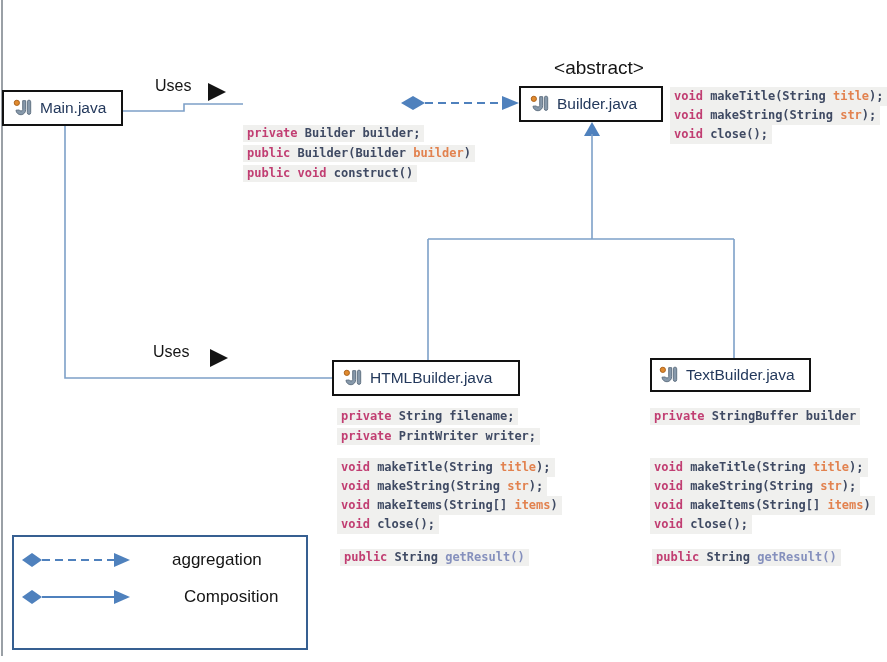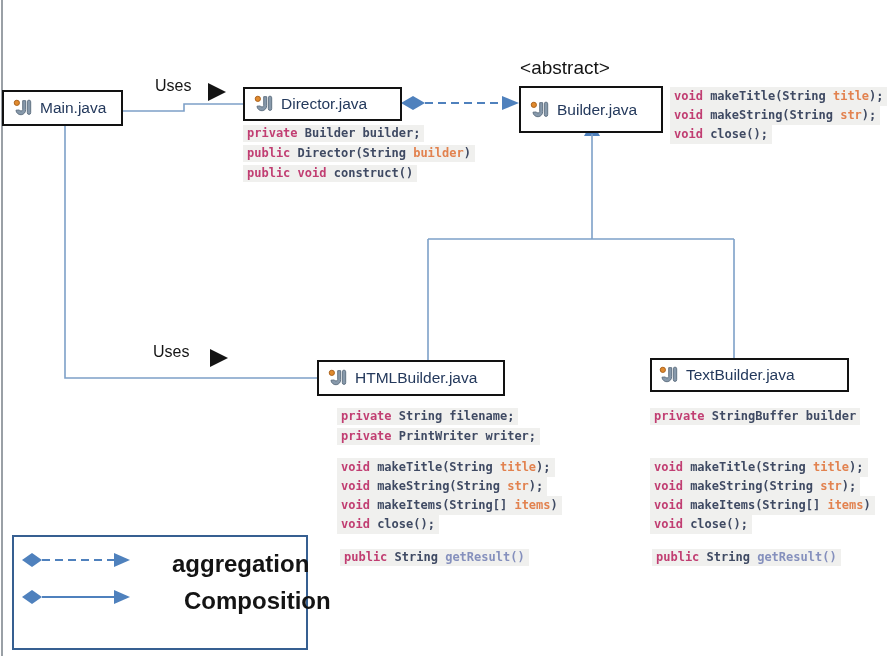--- a/index.html
+++ b/index.html
@@ -46,21 +46,21 @@
   .codeblock.tight .code-line{margin-bottom:0;line-height:16px;}
   .seg-kw{color:var(--code_kw);}
   .seg-id{color:var(--code_id);}
   .seg-pr{color:var(--code_pr);}
   .seg-fn{color:var(--code_fn);}
   #legend-box{
     position:absolute;left:12px;top:535px;width:296px;height:115px;
     border:2.5px solid var(--legend_border);background:#fff;z-index:2;box-sizing:border-box;
   }
   .legend-label{
-    position:absolute;color:var(--label_black);font-size:24px;white-space:nowrap;font-weight:bold;
+    position:absolute;color:var(--label_black);font-size:17px;white-space:nowrap;
   }
 </style>
 </head>
 <body>
 
 <div id="stage">
 
   <div class="page-edge"></div>
 
   <svg class="overlay">
@@ -78,70 +78,62 @@
     <line class="thin-line" x1="428" y1="239" x2="734" y2="239"></line>
     <line class="thin-line" x1="428" y1="239" x2="428" y2="360"></line>
     <line class="thin-line" x1="734" y1="239" x2="734" y2="358"></line>
 
     <polygon class="black-fill" points="208,83 208,101 226,92"></polygon>
     <polygon class="black-fill" points="210,349 210,367 228,358"></polygon>
   </svg>
 
   <div class="free-label" style="left:155px;top:77px;">Uses</div>
   <div class="free-label" style="left:153px;top:343px;">Uses</div>
-  <div class="stereotype" style="left:493px;top:57px;width:144px;">&lt;abstract&gt;</div>
+  <div class="stereotype" style="left:527px;top:57px;width:144px;">&lt;abstract&gt;</div>
 
   <div class="node" style="left:2px;top:90px;width:121px;height:36px;">
     <svg class="jicon" width="21" height="20" viewBox="0 0 20 19">
       <path d="M13 2.5 L13 11 A4.6 4.6 0 0 1 3.8 11.6 L7 11.4 A1.7 1.7 0 0 0 10.2 11 L10.2 2.5 Z" fill="#8799ab" stroke="#5d6f80" stroke-width="0.9"></path>
       <rect x="14.6" y="2" width="3.2" height="13.6" rx="1.6" fill="#8799ab" stroke="#5d6f80" stroke-width="0.9"></rect>
       <circle cx="4.6" cy="4.6" r="2.5" fill="#e08a2e" stroke="#a85f18" stroke-width="0.9"></circle>
     </svg>
     <span class="title">Main.java</span>
   </div>
 
-  <div class="node" style="left:243px;top:87px;width:159px;height:34px;">
-    <svg class="jicon" width="21" height="20" viewBox="0 0 20 19">
-      <path d="M13 2.5 L13 11 A4.6 4.6 0 0 1 3.8 11.6 L7 11.4 A1.7 1.7 0 0 0 10.2 11 L10.2 2.5 Z" fill="#8799ab" stroke="#5d6f80" stroke-width="0.9"></path>
-      <rect x="14.6" y="2" width="3.2" height="13.6" rx="1.6" fill="#8799ab" stroke="#5d6f80" stroke-width="0.9"></rect>
-      <circle cx="4.6" cy="4.6" r="2.5" fill="#e08a2e" stroke="#a85f18" stroke-width="0.9"></circle>
-    </svg>
-    <span class="title">Director.java</span>
-  </div>
 
-  <div class="node" style="left:519px;top:86px;width:144px;height:47px;">
+  <div class="node" style="left:519px;top:86px;width:144px;height:36px;">
     <svg class="jicon" width="21" height="20" viewBox="0 0 20 19">
       <path d="M13 2.5 L13 11 A4.6 4.6 0 0 1 3.8 11.6 L7 11.4 A1.7 1.7 0 0 0 10.2 11 L10.2 2.5 Z" fill="#8799ab" stroke="#5d6f80" stroke-width="0.9"></path>
       <rect x="14.6" y="2" width="3.2" height="13.6" rx="1.6" fill="#8799ab" stroke="#5d6f80" stroke-width="0.9"></rect>
       <circle cx="4.6" cy="4.6" r="2.5" fill="#e08a2e" stroke="#a85f18" stroke-width="0.9"></circle>
     </svg>
     <span class="title">Builder.java</span>
   </div>
 
-  <div class="node" style="left:317px;top:360px;width:188px;height:36px;">
+  <div class="node" style="left:332px;top:360px;width:188px;height:36px;">
     <svg class="jicon" width="21" height="20" viewBox="0 0 20 19">
       <path d="M13 2.5 L13 11 A4.6 4.6 0 0 1 3.8 11.6 L7 11.4 A1.7 1.7 0 0 0 10.2 11 L10.2 2.5 Z" fill="#8799ab" stroke="#5d6f80" stroke-width="0.9"></path>
       <rect x="14.6" y="2" width="3.2" height="13.6" rx="1.6" fill="#8799ab" stroke="#5d6f80" stroke-width="0.9"></rect>
       <circle cx="4.6" cy="4.6" r="2.5" fill="#e08a2e" stroke="#a85f18" stroke-width="0.9"></circle>
     </svg>
     <span class="title">HTMLBuilder.java</span>
   </div>
 
-  <div class="node" style="left:650px;top:358px;width:199px;height:34px;padding-left:6px;">
+  <div class="node" style="left:650px;top:358px;width:161px;height:34px;padding-left:6px;">
     <svg class="jicon" width="21" height="20" viewBox="0 0 20 19">
       <path d="M13 2.5 L13 11 A4.6 4.6 0 0 1 3.8 11.6 L7 11.4 A1.7 1.7 0 0 0 10.2 11 L10.2 2.5 Z" fill="#8799ab" stroke="#5d6f80" stroke-width="0.9"></path>
       <rect x="14.6" y="2" width="3.2" height="13.6" rx="1.6" fill="#8799ab" stroke="#5d6f80" stroke-width="0.9"></rect>
       <circle cx="4.6" cy="4.6" r="2.5" fill="#e08a2e" stroke="#a85f18" stroke-width="0.9"></circle>
     </svg>
     <span class="title">TextBuilder.java</span>
   </div>
 
   <div class="codeblock spaced" style="left:243px;top:125px;">
       <div class="code-line"><span class="seg-kw">private </span><span class="seg-id">Builder builder;</span></div>
-      <div class="code-line"><span class="seg-kw">public </span><span class="seg-id">Director(String </span><span class="seg-pr">builder</span><span class="seg-id">)</span></div>
+      <div class="code-line"><span class="seg-kw">public </span><span class="seg-id">Builder(Builder </span><span class="seg-pr">builder</span><span class="seg-id">)</span></div>
       <div class="code-line"><span class="seg-kw">public void </span><span class="seg-id">construct()</span></div>
     </div>
 
   <div class="codeblock tight" style="left:670px;top:87px;">
       <div class="code-line"><span class="seg-kw">void </span><span class="seg-id">makeTitle(String </span><span class="seg-pr">title</span><span class="seg-id">);</span></div>
       <div class="code-line"><span class="seg-kw">void </span><span class="seg-id">makeString(String </span><span class="seg-pr">str</span><span class="seg-id">);</span></div>
       <div class="code-line"><span class="seg-kw">void </span><span class="seg-id">close();</span></div>
     </div>
 
   <div class="codeblock spaced" style="left:337px;top:408px;">

